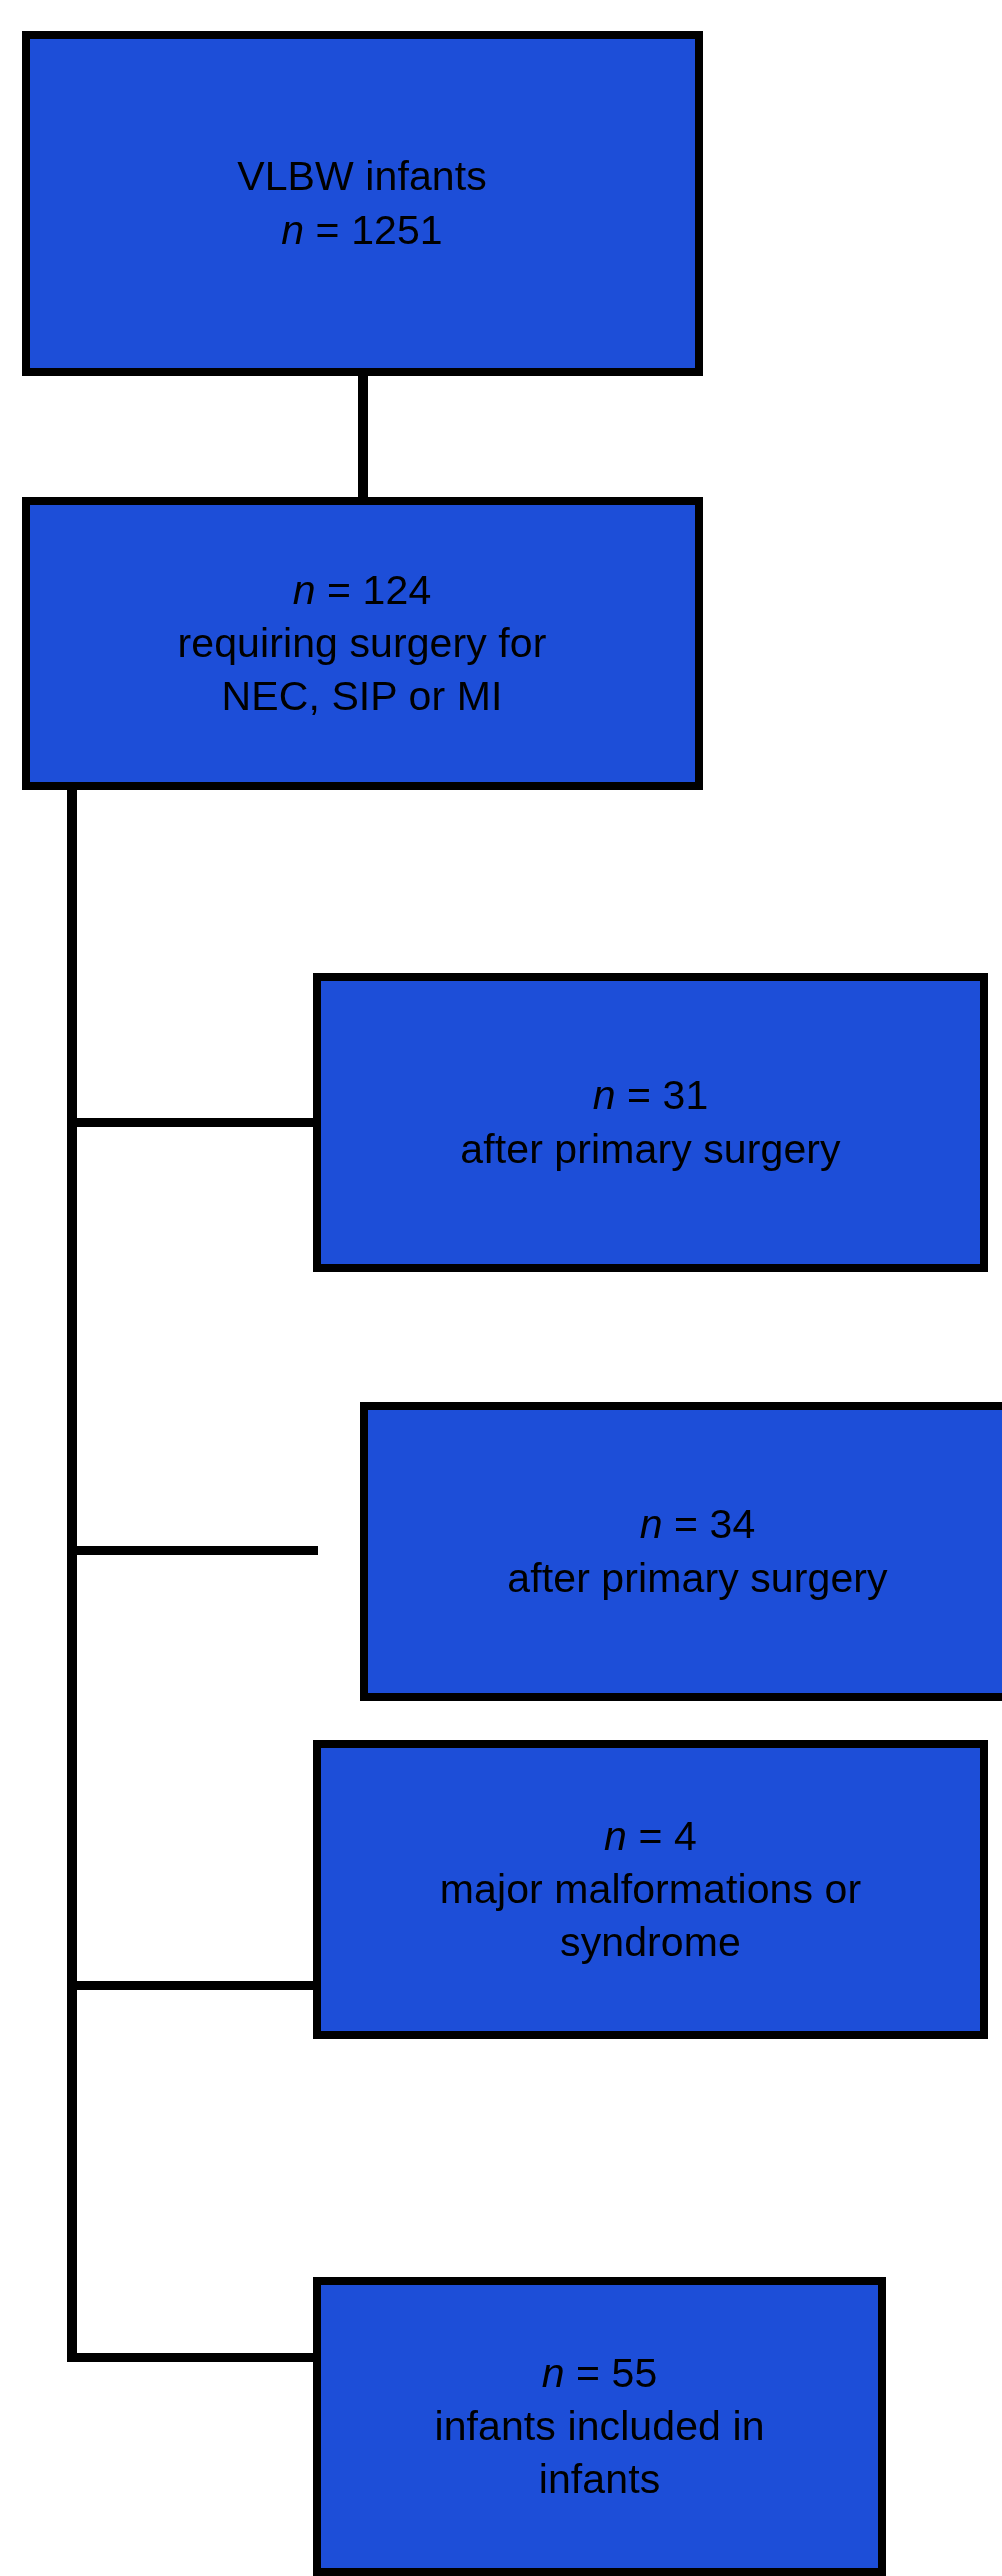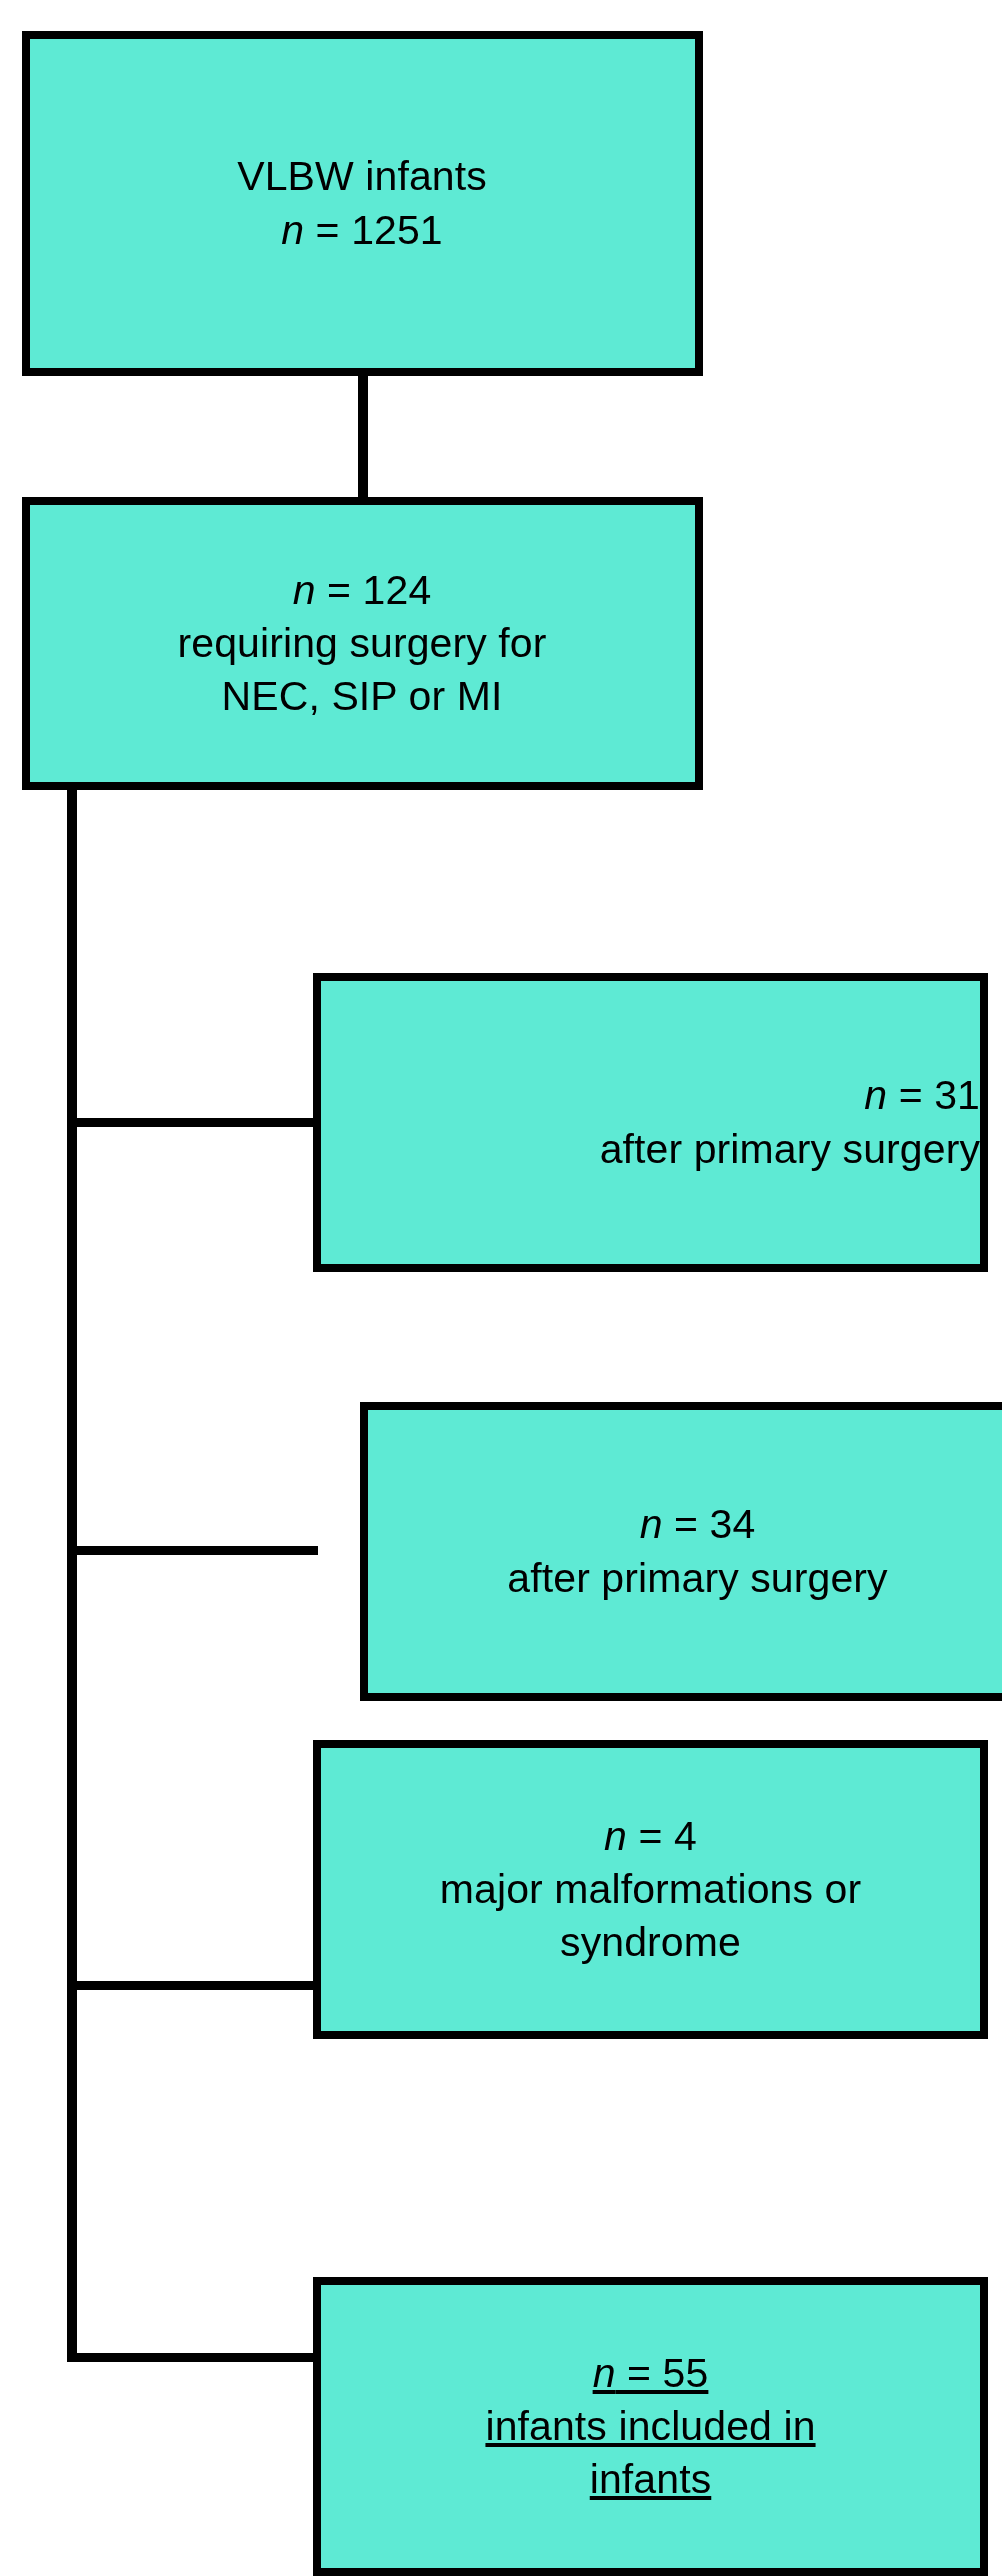--- a/index.html
+++ b/index.html
@@ -18,21 +18,21 @@
     width: 1002px;
     height: 2576px;
     background: #ffffff;
     overflow: hidden;
   }
 
   
   .node-box {
     position: absolute;
     box-sizing: border-box;
-    background: #5eead4;
+    background: #1d4ed8;
     border: 8.8px solid #000000;
     display: flex;
     flex-direction: column;
     align-items: center;
     justify-content: center;
     text-align: center;
     z-index: 3;
   }
 
   .node-line {
@@ -50,24 +50,24 @@
   
   .connector {
     position: absolute;
     background: #000000;
     z-index: 1;
   }
 
   
   #box-cohort   { left: 21.5px;  top: 31px;   width: 681px; height: 345px; }
   #box-surgery  { left: 21.5px;  top: 497px;  width: 681px; height: 293px; }
-  #box-death    { left: 313px; top: 973px;  width: 675px; height: 299px; align-items: flex-end; }
+  #box-death    { left: 313px; top: 973px;  width: 675px; height: 299px; }
   #box-transfer { left: 313px; top: 1402px; width: 675px; height: 299px; margin-left: 47px; }
   #box-malform  { left: 313px; top: 1740px; width: 675px; height: 299px; }
-  #box-included { left: 313px; top: 2277px; width: 675px; height: 299px; text-decoration: underline; }
+  #box-included { left: 313px; top: 2277px; width: 573px; height: 299px; }
 
   
   #conn-vert-main { left: 358px; top: 372px; width: 9.8px; height: 129px; }
 
   
   #conn-spine { left: 67px; top: 783px; width: 9.8px; height: 1578px; }
 
   
   #conn-stub-death    { left: 67px; top: 1118px; width: 251px; height: 8.8px; }
   #conn-stub-transfer { left: 67px; top: 1546px; width: 251px; height: 8.8px; }

